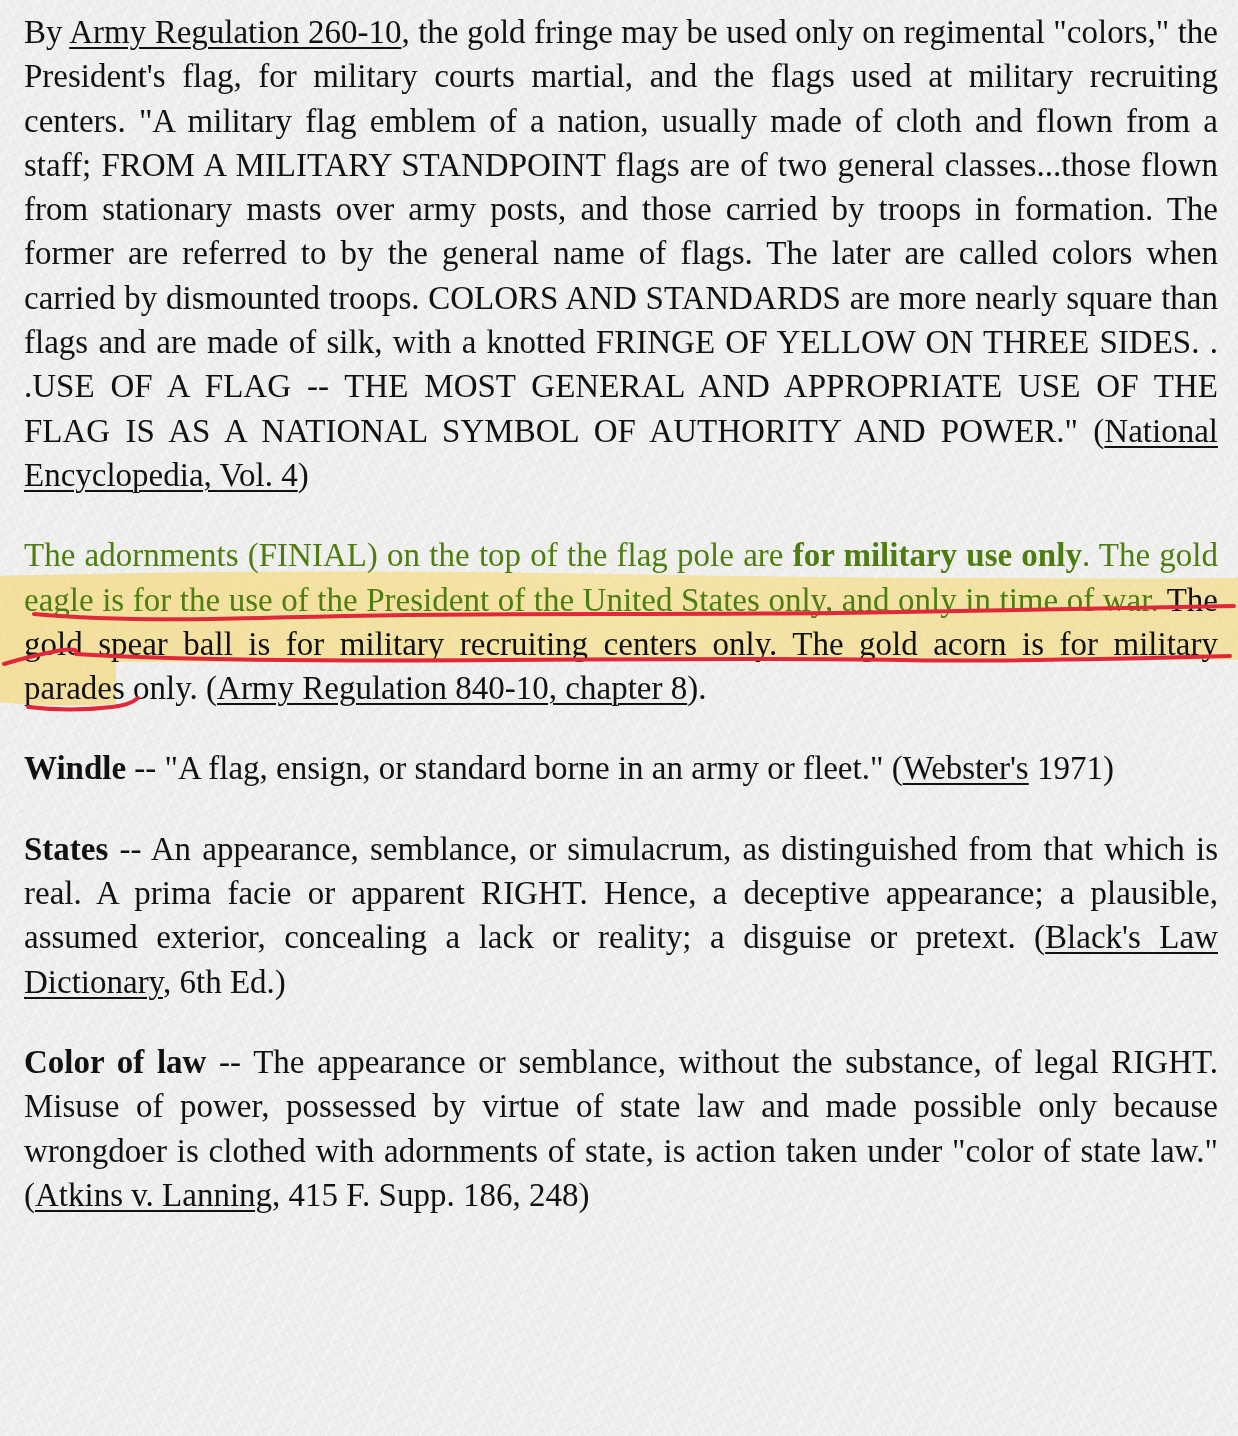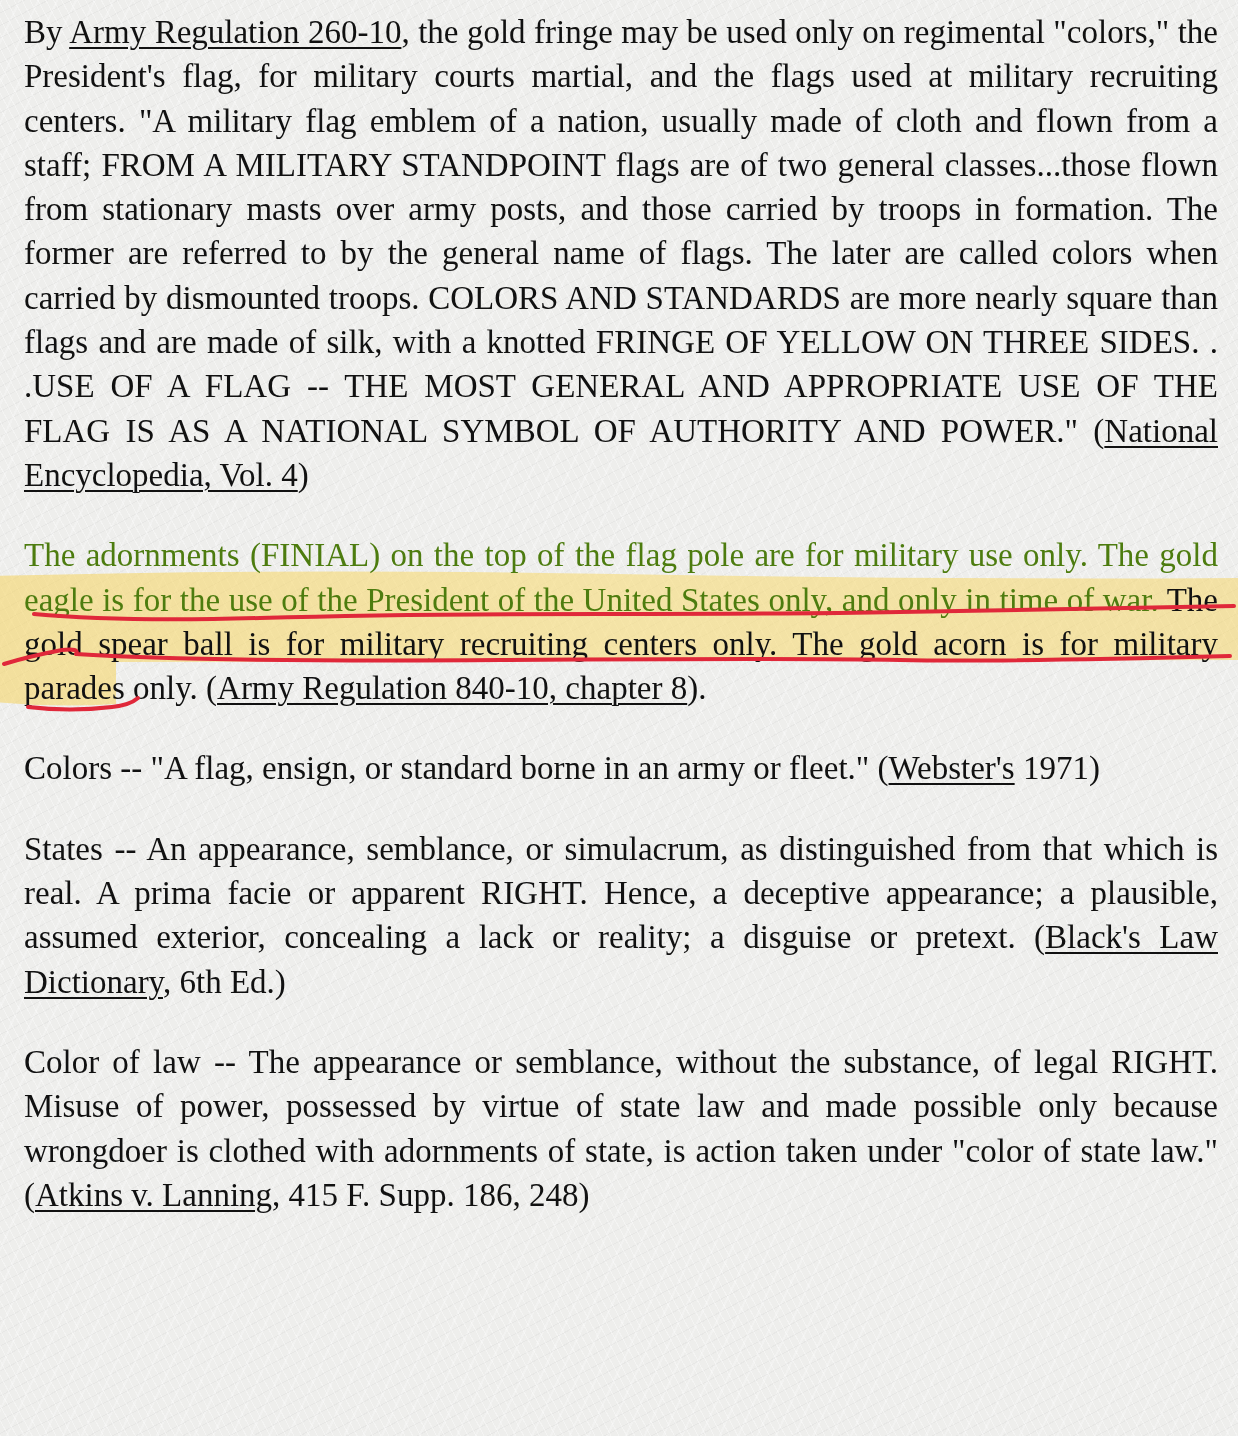--- a/index.html
+++ b/index.html
@@ -31,21 +31,21 @@
       line-height: 44.3px;
       text-align: justify;
       text-align-last: left;
     }
     .cite {
       text-decoration: underline;
       text-decoration-thickness: 2px;
       text-underline-offset: 4px;
     }
     .term {
-      font-weight: normal;
+      font-weight: bold;
     }
     .hl-wrap {
       position: relative;
     }
     .highlight-band {
       position: absolute;
       left: -24px;
       top: 568px;
       width: 1262px;
       height: 140px;
@@ -76,21 +76,21 @@
   </defs>
   <path d="M18 8 Q 300 0 640 6 T 1262 10 L 1262 92 L 140 94 L 140 136 Q 80 140 20 134 Z" fill="url(#hlg)"></path>
 </svg>
 
 <div class="page">
 
   <p class="para"><span>By </span><span class="cite">Army Regulation 260-10</span><span>, the gold fringe may be used only on regimental "colors," the President's flag, for military courts martial, and the flags used at military recruiting centers. "A military flag emblem of a nation, usually made of cloth and flown from a staff; FROM A MILITARY STANDPOINT flags are of two general classes...those flown from stationary masts over army posts, and those carried by troops in formation. The former are referred to by the general name of flags. The later are called colors when carried by dismounted troops. COLORS AND STANDARDS are more nearly square than flags and are made of silk, with a knotted FRINGE OF YELLOW ON THREE SIDES. . .USE OF A FLAG -- THE MOST GENERAL AND APPROPRIATE USE OF THE FLAG IS AS A NATIONAL SYMBOL OF AUTHORITY AND POWER." (</span><span class="cite">National Encyclopedia, Vol. 4</span><span>)</span></p>
 
   <p class="para hl-wrap"><span class="hl-text">The adornments (FINIAL) on the top of the flag pole are </span><span class="hl-text term">for military use only</span><span class="hl-text">. The gold eagle is for the use of the President of the United States only, and only in time of war.</span><span> The gold spear ball is for military recruiting centers only. The gold acorn is for military parades only. (</span><span class="cite">Army Regulation 840-10, chapter 8</span><span>).</span></p>
 
-  <p class="para"><span class="term">Colors</span><span> -- "A flag, ensign, or standard borne in an army or fleet." (</span><span class="cite">Webster's</span><span> 1971)</span></p>
+  <p class="para"><span class="term">Windle</span><span> -- "A flag, ensign, or standard borne in an army or fleet." (</span><span class="cite">Webster's</span><span> 1971)</span></p>
 
   <p class="para"><span class="term">States</span><span> -- An appearance, semblance, or simulacrum, as distinguished from that which is real. A prima facie or apparent RIGHT. Hence, a deceptive appearance; a plausible, assumed exterior, concealing a lack or reality; a disguise or pretext. (</span><span class="cite">Black's Law Dictionary</span><span>, 6th Ed.)</span></p>
 
   <p class="para"><span class="term">Color of law</span><span> -- The appearance or semblance, without the substance, of legal RIGHT. Misuse of power, possessed by virtue of state law and made possible only because wrongdoer is clothed with adornments of state, is action taken under "color of state law." (</span><span class="cite">Atkins v. Lanning</span><span>, 415 F. Supp. 186, 248)</span></p>
 
 
 </div>
 
 <svg class="red-marks" viewBox="0 0 1238 1436">
   <g fill="none" stroke="#e0283a" stroke-linecap="round" stroke-linejoin="round">

